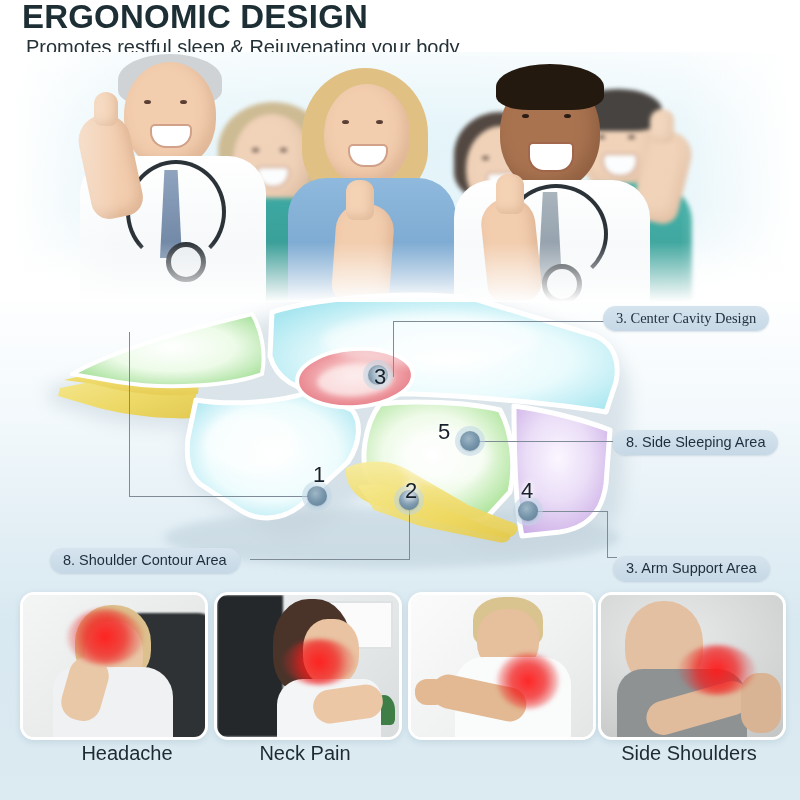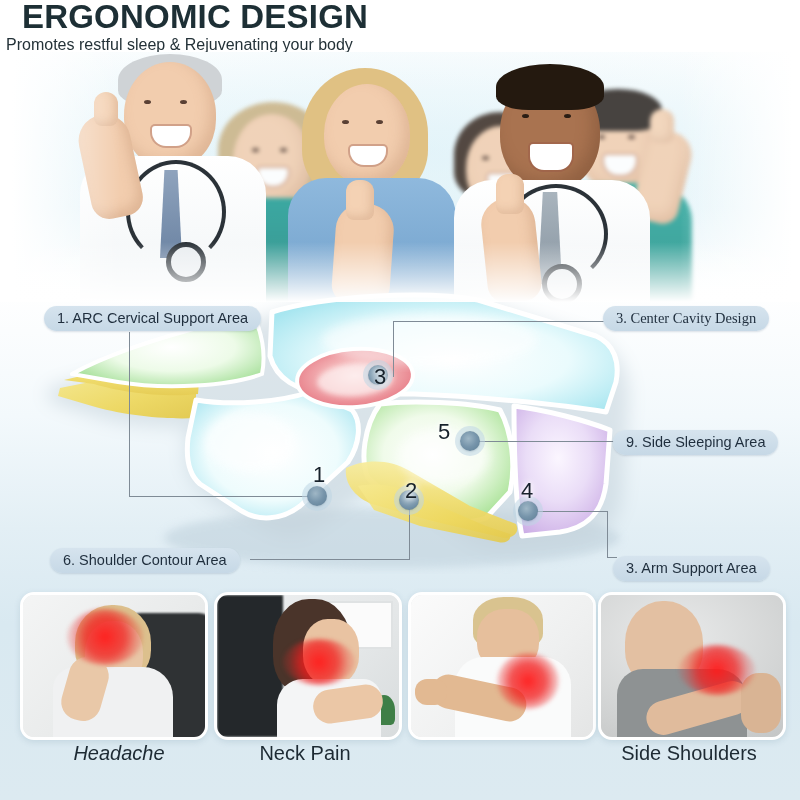--- a/index.html
+++ b/index.html
@@ -13,22 +13,22 @@
     background:linear-gradient(180deg,#ffffff 0%,#ffffff 36%,#f3f9fc 52%,#e3eff5 66%,#d9e9f1 78%,#dceaf1 100%);
   }
 
   
   .title{
     position:absolute;left:22px;top:-2px;
     font-size:33px;font-weight:bold;letter-spacing:.2px;
     color:#1d2f35;white-space:nowrap;
   }
   .subtitle{
-    position:absolute;left:6px;top:36px;
-    font-size:16px;color:#243238;white-space:nowrap;
+    position:absolute;left:26px;top:36px;
+    font-size:20px;color:#243238;white-space:nowrap;
   }
 
   
   .photoband{
     position:absolute;left:0;top:52px;width:800px;height:250px;
     overflow:hidden;
   }
   .photoband .bgwash{
     position:absolute;inset:0;
     background:
@@ -351,40 +351,39 @@
 
   <div class="marker" style="left:368px;top:365px;"></div>
   <div class="mnum" style="left:374px;top:364px;">3</div>
 
   <div class="marker" style="left:518px;top:501px;"></div>
   <div class="mnum" style="left:521px;top:478px;">4</div>
 
   <div class="marker" style="left:460px;top:431px;"></div>
   <div class="mnum" style="left:438px;top:419px;">5</div>
 
-  <div class="pill" style="left:44px;top:306px;">1. ARC Cervical Support Area</div>
-  <div class="pill" style="left:50px;top:548px;">6. Shoulder Contour Area</div>
+  <div class="pill" style="left:50px;top:548px;">8. Shoulder Contour Area</div>
   <div class="pill" style="left:603px;top:306px;font-family:Liberation Serif, serif;">3. Center Cavity Design</div>
   <div class="pill" style="left:613px;top:556px;">3. Arm Support Area</div>
-  <div class="pill" style="left:613px;top:430px;">9. Side Sleeping Area</div>
+  <div class="pill" style="left:613px;top:430px;">8. Side Sleeping Area</div>
 
   <div class="cards">
 
     <div class="card" style="left:20px;">
       <div class="ph">
         <div class="room" style="background:linear-gradient(135deg,#f4f5f5 0%,#e9ebeb 55%,#dfe1e1 100%);"></div>
         <div style="position:absolute;right:-10px;top:18px;width:90px;height:130px;background:#2f3234;border-radius:16px 16px 0 0;filter:blur(1px);"></div>
         <div style="position:absolute;left:52px;top:10px;width:76px;height:78px;border-radius:48% 48% 42% 42%;background:#dcc08d;"></div>
         <div style="position:absolute;left:62px;top:26px;width:58px;height:68px;border-radius:46%;background:#e8c6a6;"></div>
         <div style="position:absolute;left:30px;top:72px;width:120px;height:78px;background:#f0f1f2;border-radius:22px 30px 0 0;"></div>
         <div style="position:absolute;left:42px;top:62px;width:40px;height:64px;border-radius:18px;background:#e9c8a8;transform:rotate(16deg);"></div>
         <div class="pain" style="left:44px;top:14px;width:76px;height:56px;"></div>
       </div>
     </div>
-    <div class="caption" style="left:28px;font-style:italic;">Headache</div>
+    <div class="caption" style="left:36px;">Headache</div>
 
     <div class="card" style="left:214px;">
       <div class="ph">
         <div class="room" style="background:linear-gradient(135deg,#eef0f1 0%,#e4e7e8 60%,#d8dcdd 100%);"></div>
         <div style="position:absolute;left:0;top:0;width:66px;height:142px;background:#24282b;filter:blur(1px);"></div>
         <div style="position:absolute;right:6px;top:6px;width:64px;height:44px;background:#fbfbfb;border:2px solid #dfe2e3;"></div>
         <div style="position:absolute;right:4px;bottom:12px;width:22px;height:30px;border-radius:50% 50% 20% 20%;background:#3f7f47;"></div>
         <div style="position:absolute;left:56px;top:4px;width:78px;height:96px;border-radius:46% 46% 40% 40%;background:#4a342a;"></div>
         <div style="position:absolute;left:86px;top:24px;width:56px;height:66px;border-radius:44%;background:#e9c3a2;"></div>
         <div style="position:absolute;left:60px;top:84px;width:104px;height:60px;background:#f4f5f6;border-radius:26px 18px 0 0;"></div>

